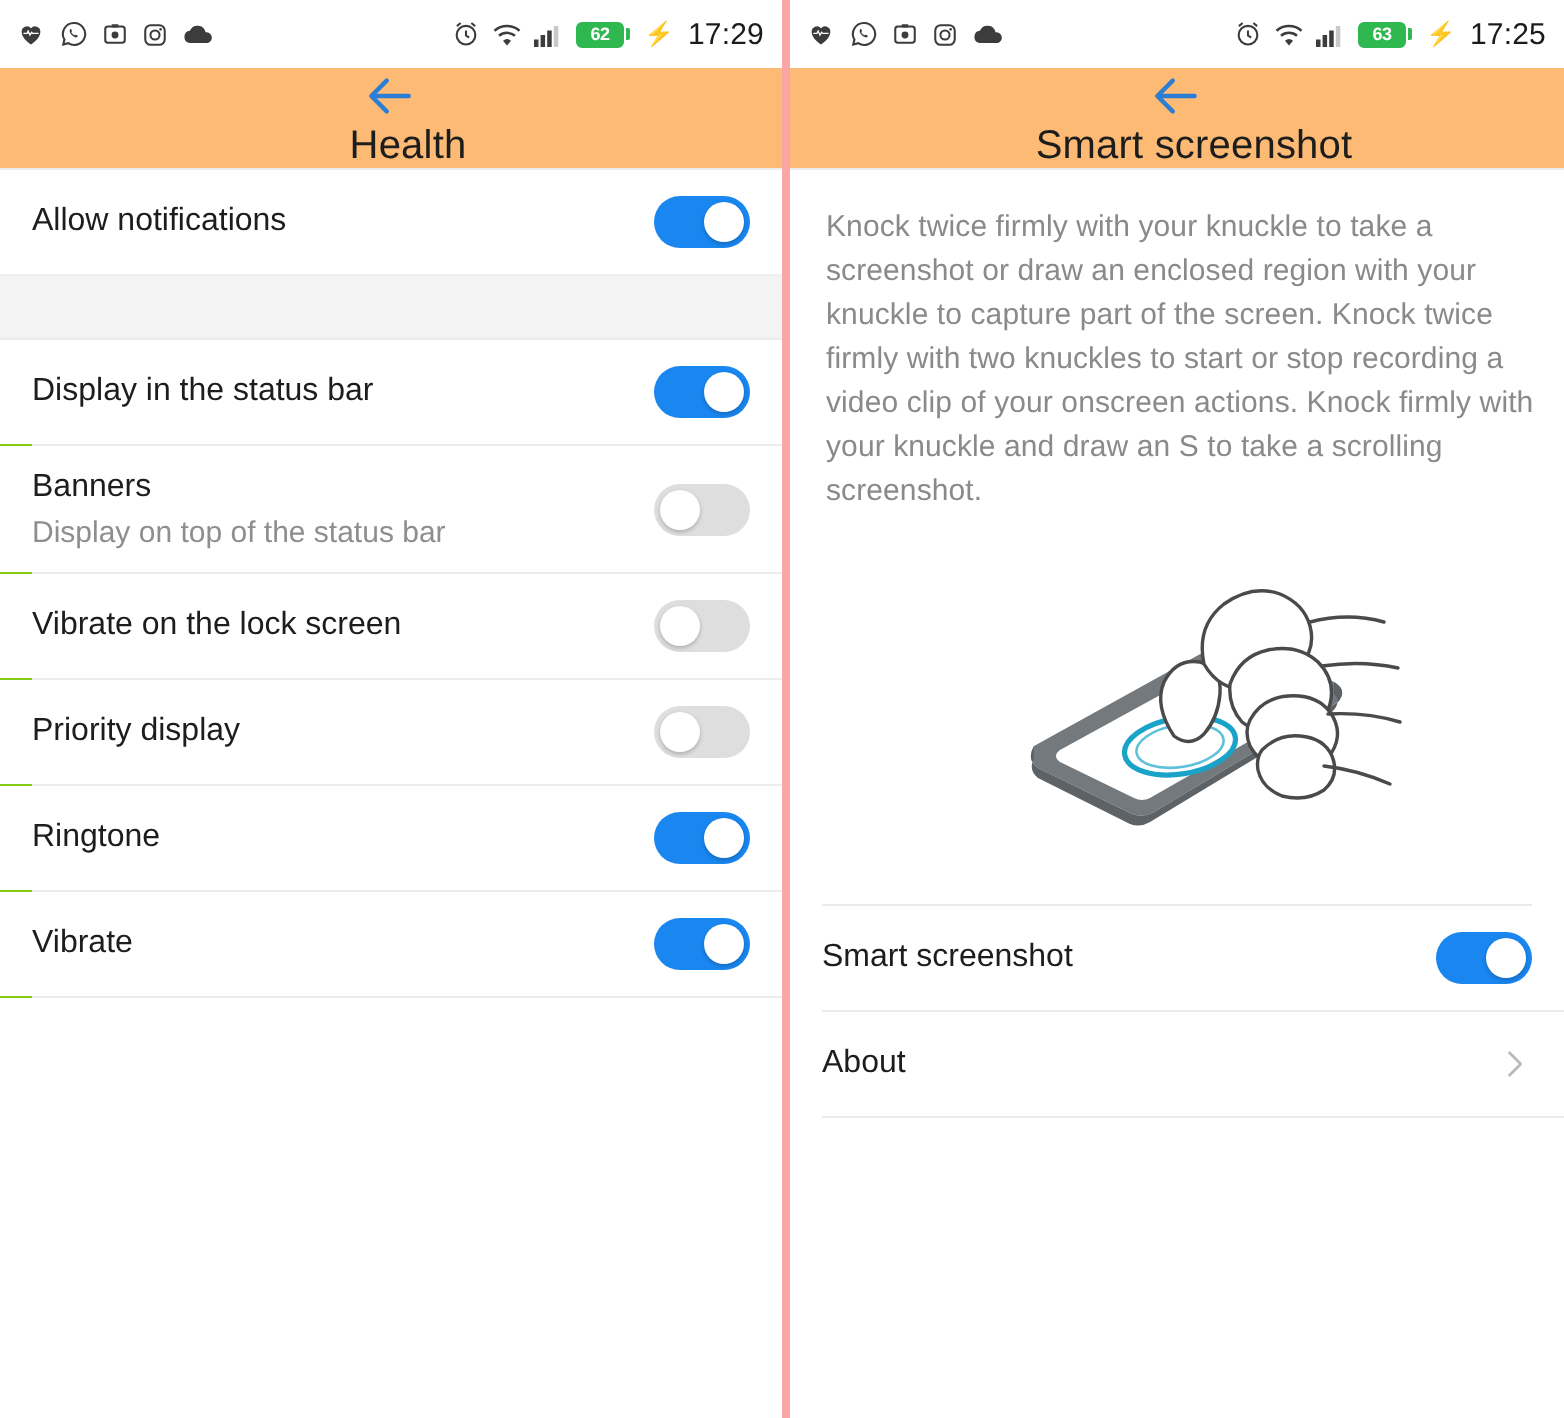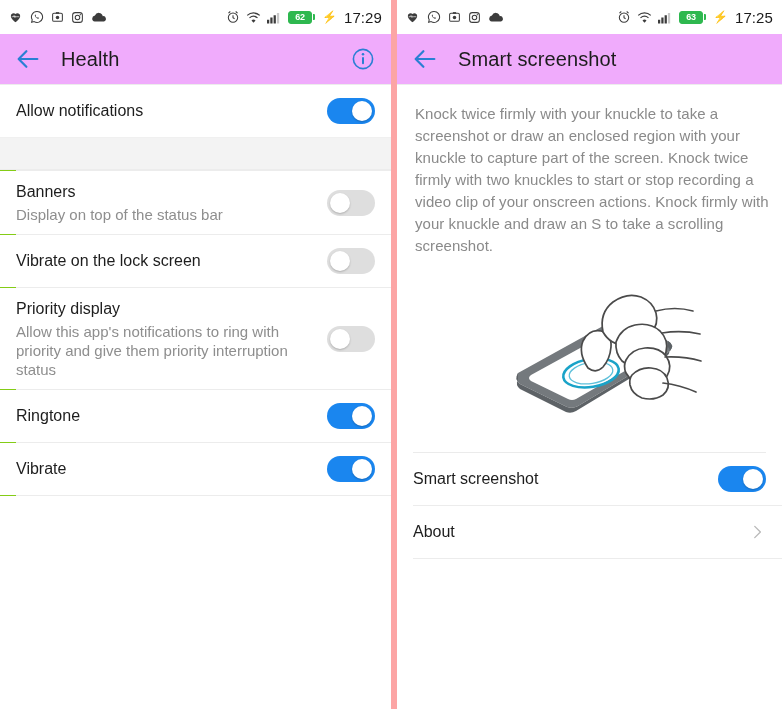--- a/index.html
+++ b/index.html
@@ -4,21 +4,21 @@
 <style>
   * { box-sizing: border-box; margin: 0; padding: 0; }
   html, body {
     width: 782px; height: 709px;
     background: #ffffff;
     font-family: "Liberation Sans", sans-serif;
     overflow: hidden;
   }
   .screens { display: flex; width: 782px; height: 606px; }
   .panel { width: 391px; height: 709px; background: #ffffff; position: relative; }
-  .panel.right { border-left: 6px solid #fca5a5; }
+  .panel.right { border-left: 4px solid #fca5a5; }
 
   
   .statusbar {
     height: 34px; display: flex; align-items: center;
     padding: 0 9px 0 8px; background: #ffffff;
   }
   .sb-left { display: flex; align-items: center; gap: 7px; }
   .sb-right { margin-left: auto; display: flex; align-items: center; gap: 6px; }
   .sb-ico { display: block; }
   .sb-time { font-size: 15px; color: #1b1b1b; letter-spacing: .1px; margin-left: 1px; }
@@ -27,22 +27,23 @@
     width: 24px; height: 13px; border: 1.5px solid #2eb84f; border-radius: 3px;
     background: #2eb84f; display: flex; align-items: center; justify-content: center;
   }
   .batt-num { font-size: 9px; color: #ffffff; font-weight: bold; line-height: 1; letter-spacing: -.2px; }
   .batt-cap { width: 2px; height: 6px; background: #2eb84f; border-radius: 0 1px 1px 0; margin-left: 1px; }
   .bolt { font-size: 12px; color: #1b1b1b; margin-left: 1px; }
 
   
   .appbar {
     height: 51px; display: flex; align-items: center;
-    padding: 0 16px 0 14px; background: #f0abfc;
+    padding: 0 16px 0 14px; background: #fdba74;
     border-bottom: 1px solid #ececec;
+    flex-direction: column;
   }
   .back-arrow { width: 28px; height: 28px; flex: 0 0 auto; cursor: pointer; }
   .appbar-title {
     font-size: 20px; color: #1d1d1d; margin-left: 19px; letter-spacing: .1px;
   }
   .info-icon { margin-left: auto; width: 24px; height: 24px; cursor: pointer; }
 
   
   .list { background: #84cc16; }
   .row {
@@ -163,20 +164,28 @@
         <div class="texts">
           <div class="row-title">Allow notifications</div>
         </div>
         <div class="toggle on">
             <div class="knob"></div>
           </div>
       </div>
 
       <div class="spacer-band"></div>
 
+      <div class="row">
+        <div class="texts">
+          <div class="row-title">Display in the status bar</div>
+        </div>
+        <div class="toggle on">
+            <div class="knob"></div>
+          </div>
+      </div>
       <div class="divider"></div>
 
       <div class="row">
         <div class="texts">
           <div class="row-title">Banners</div>
           <div class="row-sub">Display on top of the status bar</div>
         </div>
         <div class="toggle off">
             <div class="knob"></div>
           </div>
@@ -189,21 +198,20 @@
         </div>
         <div class="toggle off">
             <div class="knob"></div>
           </div>
       </div>
       <div class="divider"></div>
 
       <div class="row">
         <div class="texts">
           <div class="row-title">Priority display</div>
-          <div class="row-sub">Allow this app's notifications to ring with priority and give them priority interruption status</div>
         </div>
         <div class="toggle off">
             <div class="knob"></div>
           </div>
       </div>
       <div class="divider"></div>
 
       <div class="row">
         <div class="texts">
           <div class="row-title">Ringtone</div>

